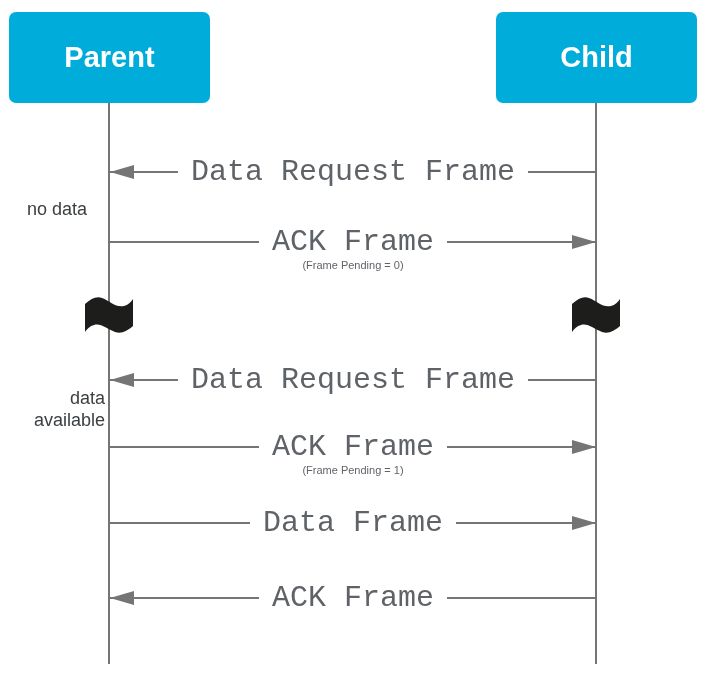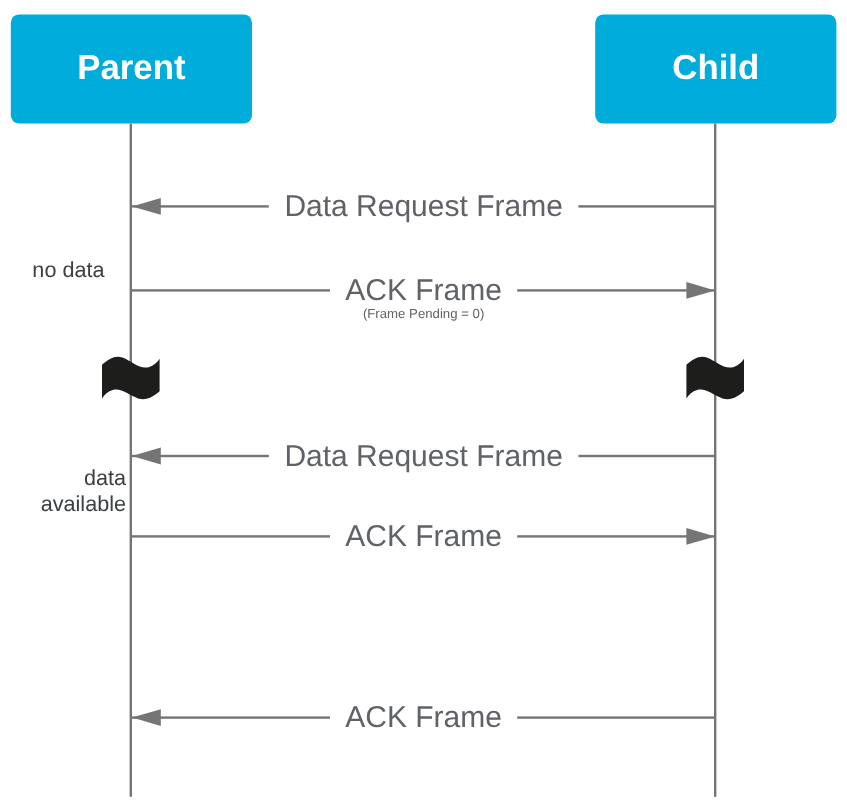--- a/index.html
+++ b/index.html
@@ -42,22 +42,22 @@
   .lifeline.parent{left:108px;}
   .lifeline.child{left:595px;}
   
   .msg{
     position:absolute;left:110px;width:486px;height:30px;
     display:flex;align-items:center;
   }
   .seg{flex:1;height:2px;background:var(--line);}
   .lblwrap{position:relative;padding:0 13px;display:flex;justify-content:center;}
   .lbl{
-    font-size:25px;color:var(--text);
-    white-space:nowrap;line-height:1.15;
+    font-size:30px;color:var(--text);
+    white-space:nowrap;line-height:1.15;font-family:Liberation Mono, monospace;
   }
   .sub{
     position:absolute;top:100%;left:50%;transform:translateX(-50%);
     margin-top:0px;font-size:11px;color:var(--text);white-space:nowrap;
   }
   .head{position:absolute;top:50%;width:0;height:0;transform:translateY(-50%);}
   .head.left{
     left:0;
     border-top:7px solid transparent;border-bottom:7px solid transparent;
     border-right:24px solid var(--line);
@@ -65,21 +65,21 @@
   .head.right{
     right:0;
     border-top:7px solid transparent;border-bottom:7px solid transparent;
     border-left:24px solid var(--line);
   }
   
   .note{
     position:absolute;text-align:center;
     font-size:18px;line-height:22px;color:var(--note);
   }
-  .note.no-data{left:13px;top:214px;width:88px;}
+  .note.no-data{left:13px;top:198px;width:88px;}
   .note.data-available{left:5px;top:387px;width:100px;text-align:right;}
   
   .flag{position:absolute;top:294px;width:52px;height:46px;}
   .flag.parent{left:83px;}
   .flag.child{left:570px;}
   .flag svg{display:block;width:52px;height:46px;}
 </style>
 </head>
 <body>
 
@@ -135,25 +135,34 @@
     </span>
     <span class="seg"></span>
   </div>
 
   <div class="note data-available">data available</div>
 
   <div class="msg" style="top:432px">
     <span class="seg"></span>
     <span class="lblwrap">
       <span class="lbl">ACK Frame</span>
+      <span class="sub">(Frame Pending = 1)</span>
     </span>
     <span class="seg"></span>
     <span class="head right"></span>
   </div>
 
+  <div class="msg" style="top:508px">
+    <span class="seg"></span>
+    <span class="lblwrap">
+      <span class="lbl">Data Frame</span>
+    </span>
+    <span class="seg"></span>
+    <span class="head right"></span>
+  </div>
 
   <div class="msg" style="top:583px">
     <span class="head left"></span>
     <span class="seg"></span>
     <span class="lblwrap">
       <span class="lbl">ACK Frame</span>
     </span>
     <span class="seg"></span>
   </div>
 

